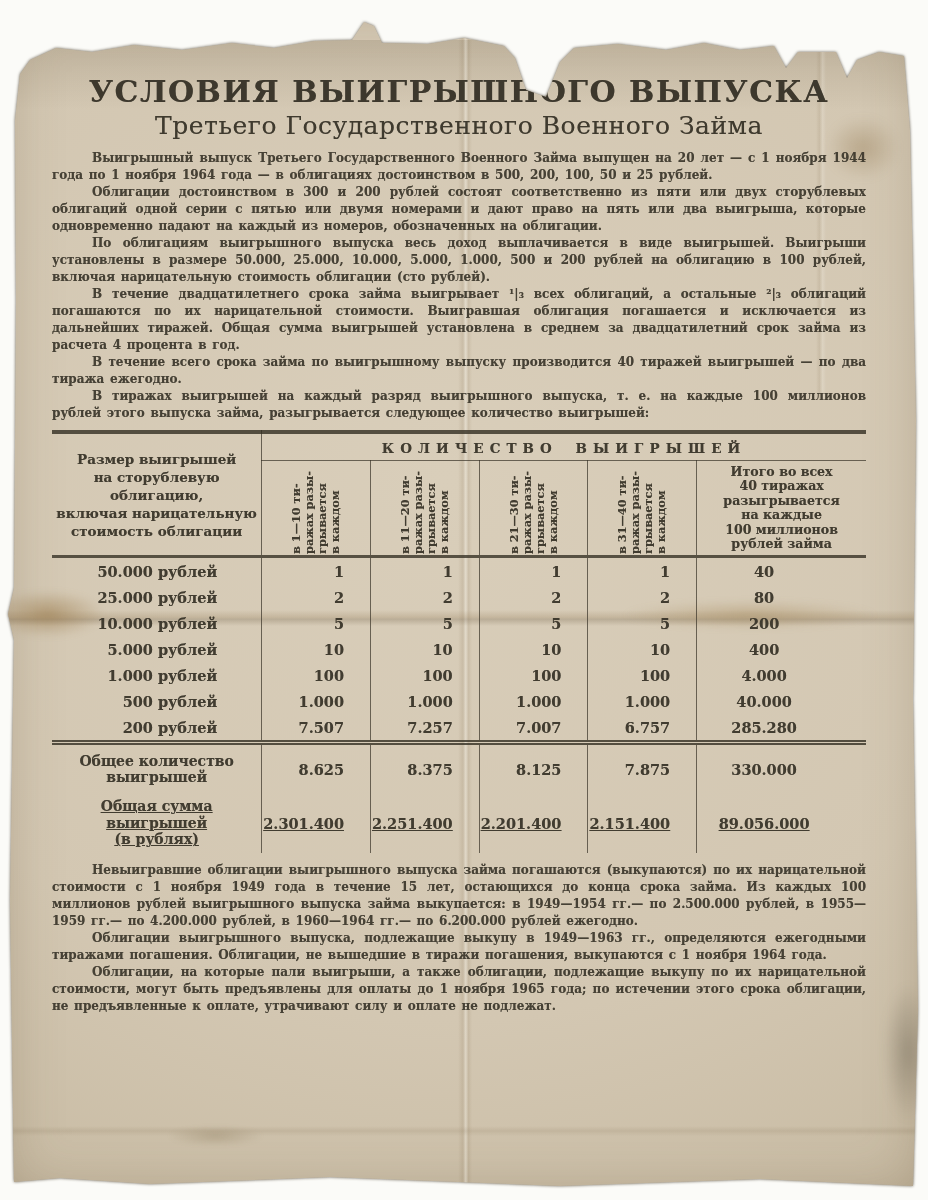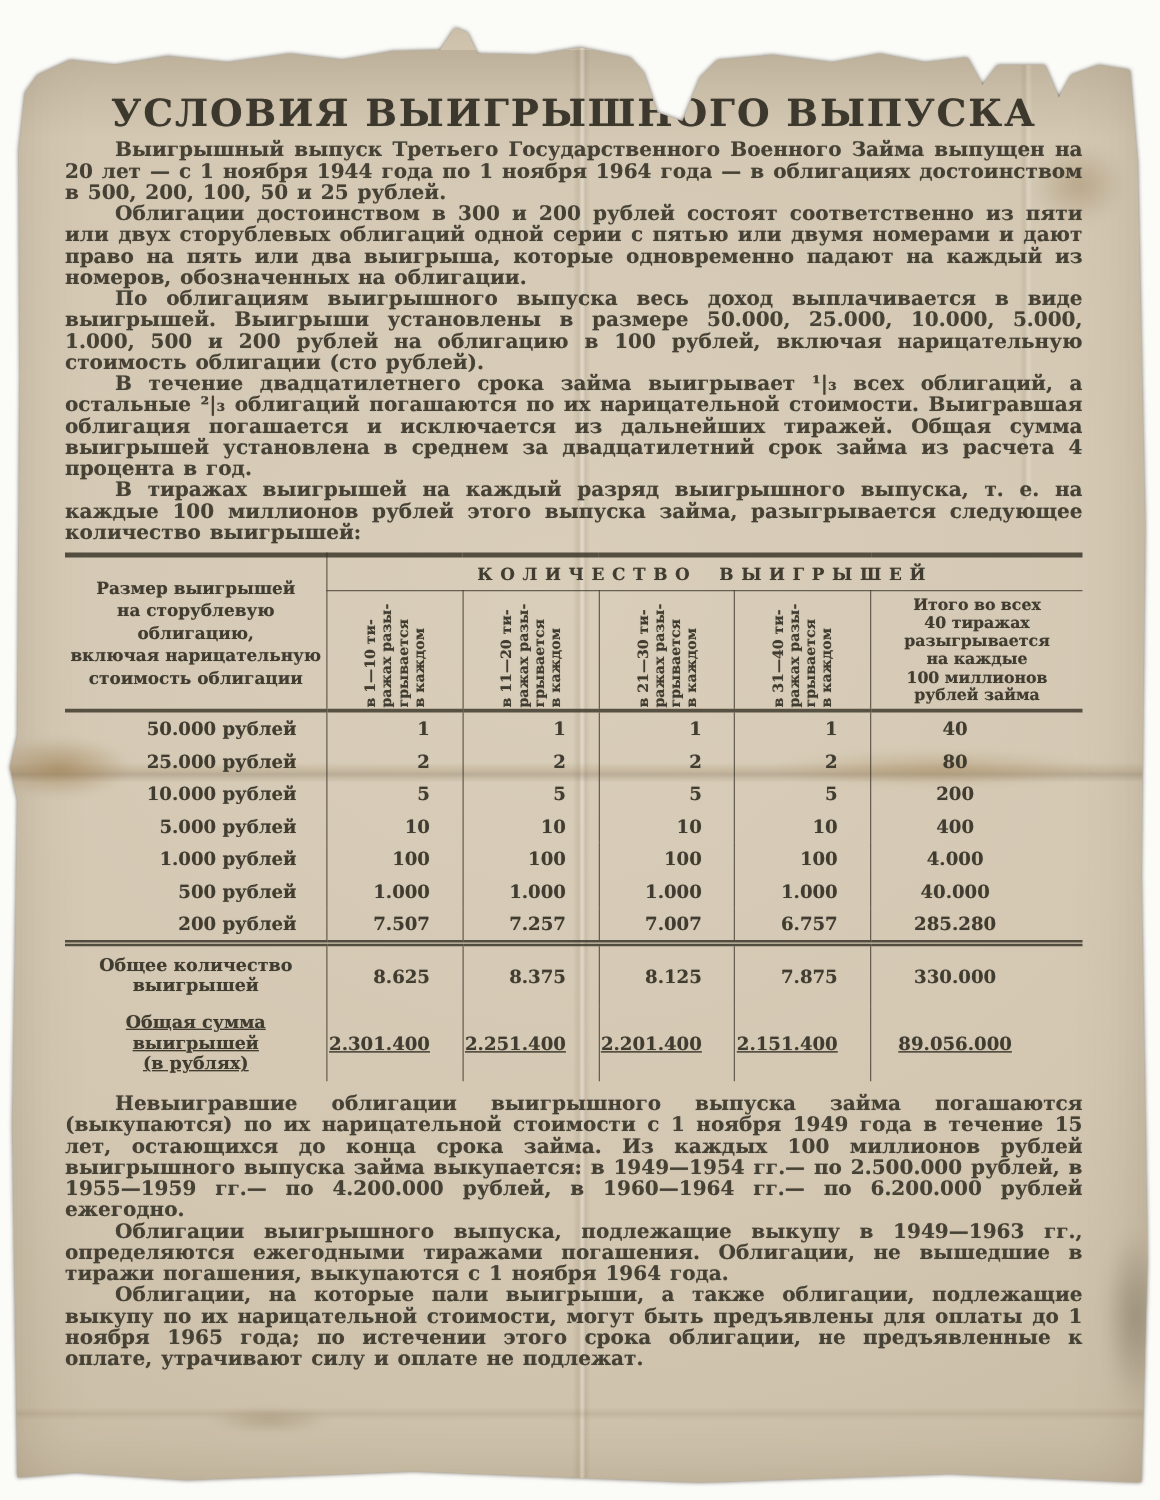--- a/index.html
+++ b/index.html
@@ -36,21 +36,21 @@
   }
   h1{
     margin:0 0 2px 0;text-align:center;font-weight:600;
     font-size:30px;letter-spacing:1.5px;color:rgba(55,51,40,.92);
   }
   h2{
     margin:0 0 10px 0;text-align:center;font-weight:500;
     font-size:25px;letter-spacing:.5px;color:rgba(55,51,40,.9);
   }
   .paras p{
-    margin:0;font-size:16px;line-height:17px;text-align:justify;
+    margin:0;font-size:12px;line-height:17px;text-align:justify;
     text-indent:40px;word-spacing:1.5px;font-weight:600;
   }
   table.winnings{
     width:100%;border-collapse:collapse;margin:8px 0 9px 0;
     border-top:4px solid rgba(55,50,38,.82);
     color:rgba(58,53,42,.9);
   }
   table.winnings th,table.winnings td{font-weight:600;}
   .b-r{border-right:1.2px solid rgba(55,50,38,.7);}
   th.corner{
@@ -66,21 +66,21 @@
   }
   th.vcell .rot{
     position:absolute;top:50%;left:50%;width:92px;
     transform:translate(-50%,-50%) rotate(-90deg);
     font-size:11.3px;line-height:13px;text-align:left;white-space:pre-line;font-weight:600;
   }
   th.total{
     font-size:12.6px;line-height:14.5px;text-align:center;vertical-align:middle;
     white-space:pre-line;border-bottom:3px solid rgba(55,50,38,.8);font-weight:600;
   }
-  td.t-label{font-size:14.5px;text-align:right;padding-right:24px;height:24px;}
+  td.t-label{font-size:14.5px;text-align:right;padding-right:44px;height:24px;}
   td.t-val{font-size:14.5px;text-align:right;padding-right:26px;}
   td.t-total{font-size:14.5px;text-align:center;padding-right:36px;}
   tr.sum1 td{border-top:5px double rgba(55,50,38,.82);height:46px;}
   td.s-label{font-size:14px;text-align:center;vertical-align:middle;white-space:pre-line;line-height:16.5px;}
   tr.sum2 td{height:58px;vertical-align:middle;text-decoration:underline;}
 </style>
 </head>
 <body>
 
 <div class="paper-wrap">
@@ -91,26 +91,28 @@
     <div class="overlay crease-h-main"></div>
     <div class="overlay crease-h-bottom"></div>
     <div class="overlay stain stain-left-fold"></div>
     <div class="overlay stain stain-right-fold"></div>
     <div class="overlay stain stain-topright"></div>
     <div class="overlay stain stain-right-low"></div>
     <div class="overlay stain stain-bottom-left"></div>
 
     <div class="content">
       <h1>УСЛОВИЯ ВЫИГРЫШНОГО ВЫПУСКА</h1>
+      <h2>Третьего Государственного Военного Займа</h2>
 
       <div class="paras">
         <p>Выигрышный выпуск Третьего Государственного Военного Займа выпущен на 20 лет — с 1 ноября 1944 года по 1 ноября 1964 года — в облигациях достоинством в 500, 200, 100, 50 и 25 рублей.</p>
         <p>Облигации достоинством в 300 и 200 рублей состоят соответственно из пяти или двух сторублевых облигаций одной серии с пятью или двумя номерами и дают право на пять или два выигрыша, которые одновременно падают на каждый из номеров, обозначенных на облигации.</p>
         <p>По облигациям выигрышного выпуска весь доход выплачивается в виде выигрышей. Выигрыши установлены в размере 50.000, 25.000, 10.000, 5.000, 1.000, 500 и 200 рублей на облигацию в 100 рублей, включая нарицательную стоимость облигации (сто рублей).</p>
         <p>В течение двадцатилетнего срока займа выигрывает ¹|₃ всех облигаций, а остальные ²|₃ облигаций погашаются по их нарицательной стоимости. Выигравшая облигация погашается и исключается из дальнейших тиражей. Общая сумма выигрышей установлена в среднем за двадцатилетний срок займа из расчета 4 процента в год.</p>
+        <p>В течение всего срока займа по выигрышному выпуску производится 40 тиражей выигрышей — по два тиража ежегодно.</p>
         <p>В тиражах выигрышей на каждый разряд выигрышного выпуска, т. е. на каждые 100 миллионов рублей этого выпуска займа, разыгрывается следующее количество выигрышей:</p>
       </div>
 
       <table class="winnings">
         <colgroup>
           <col style="width:31%">
             <col style="width:11.4%">
             <col style="width:11.4%">
           <col style="width:11.4%">
             <col style="width:11.4%">

